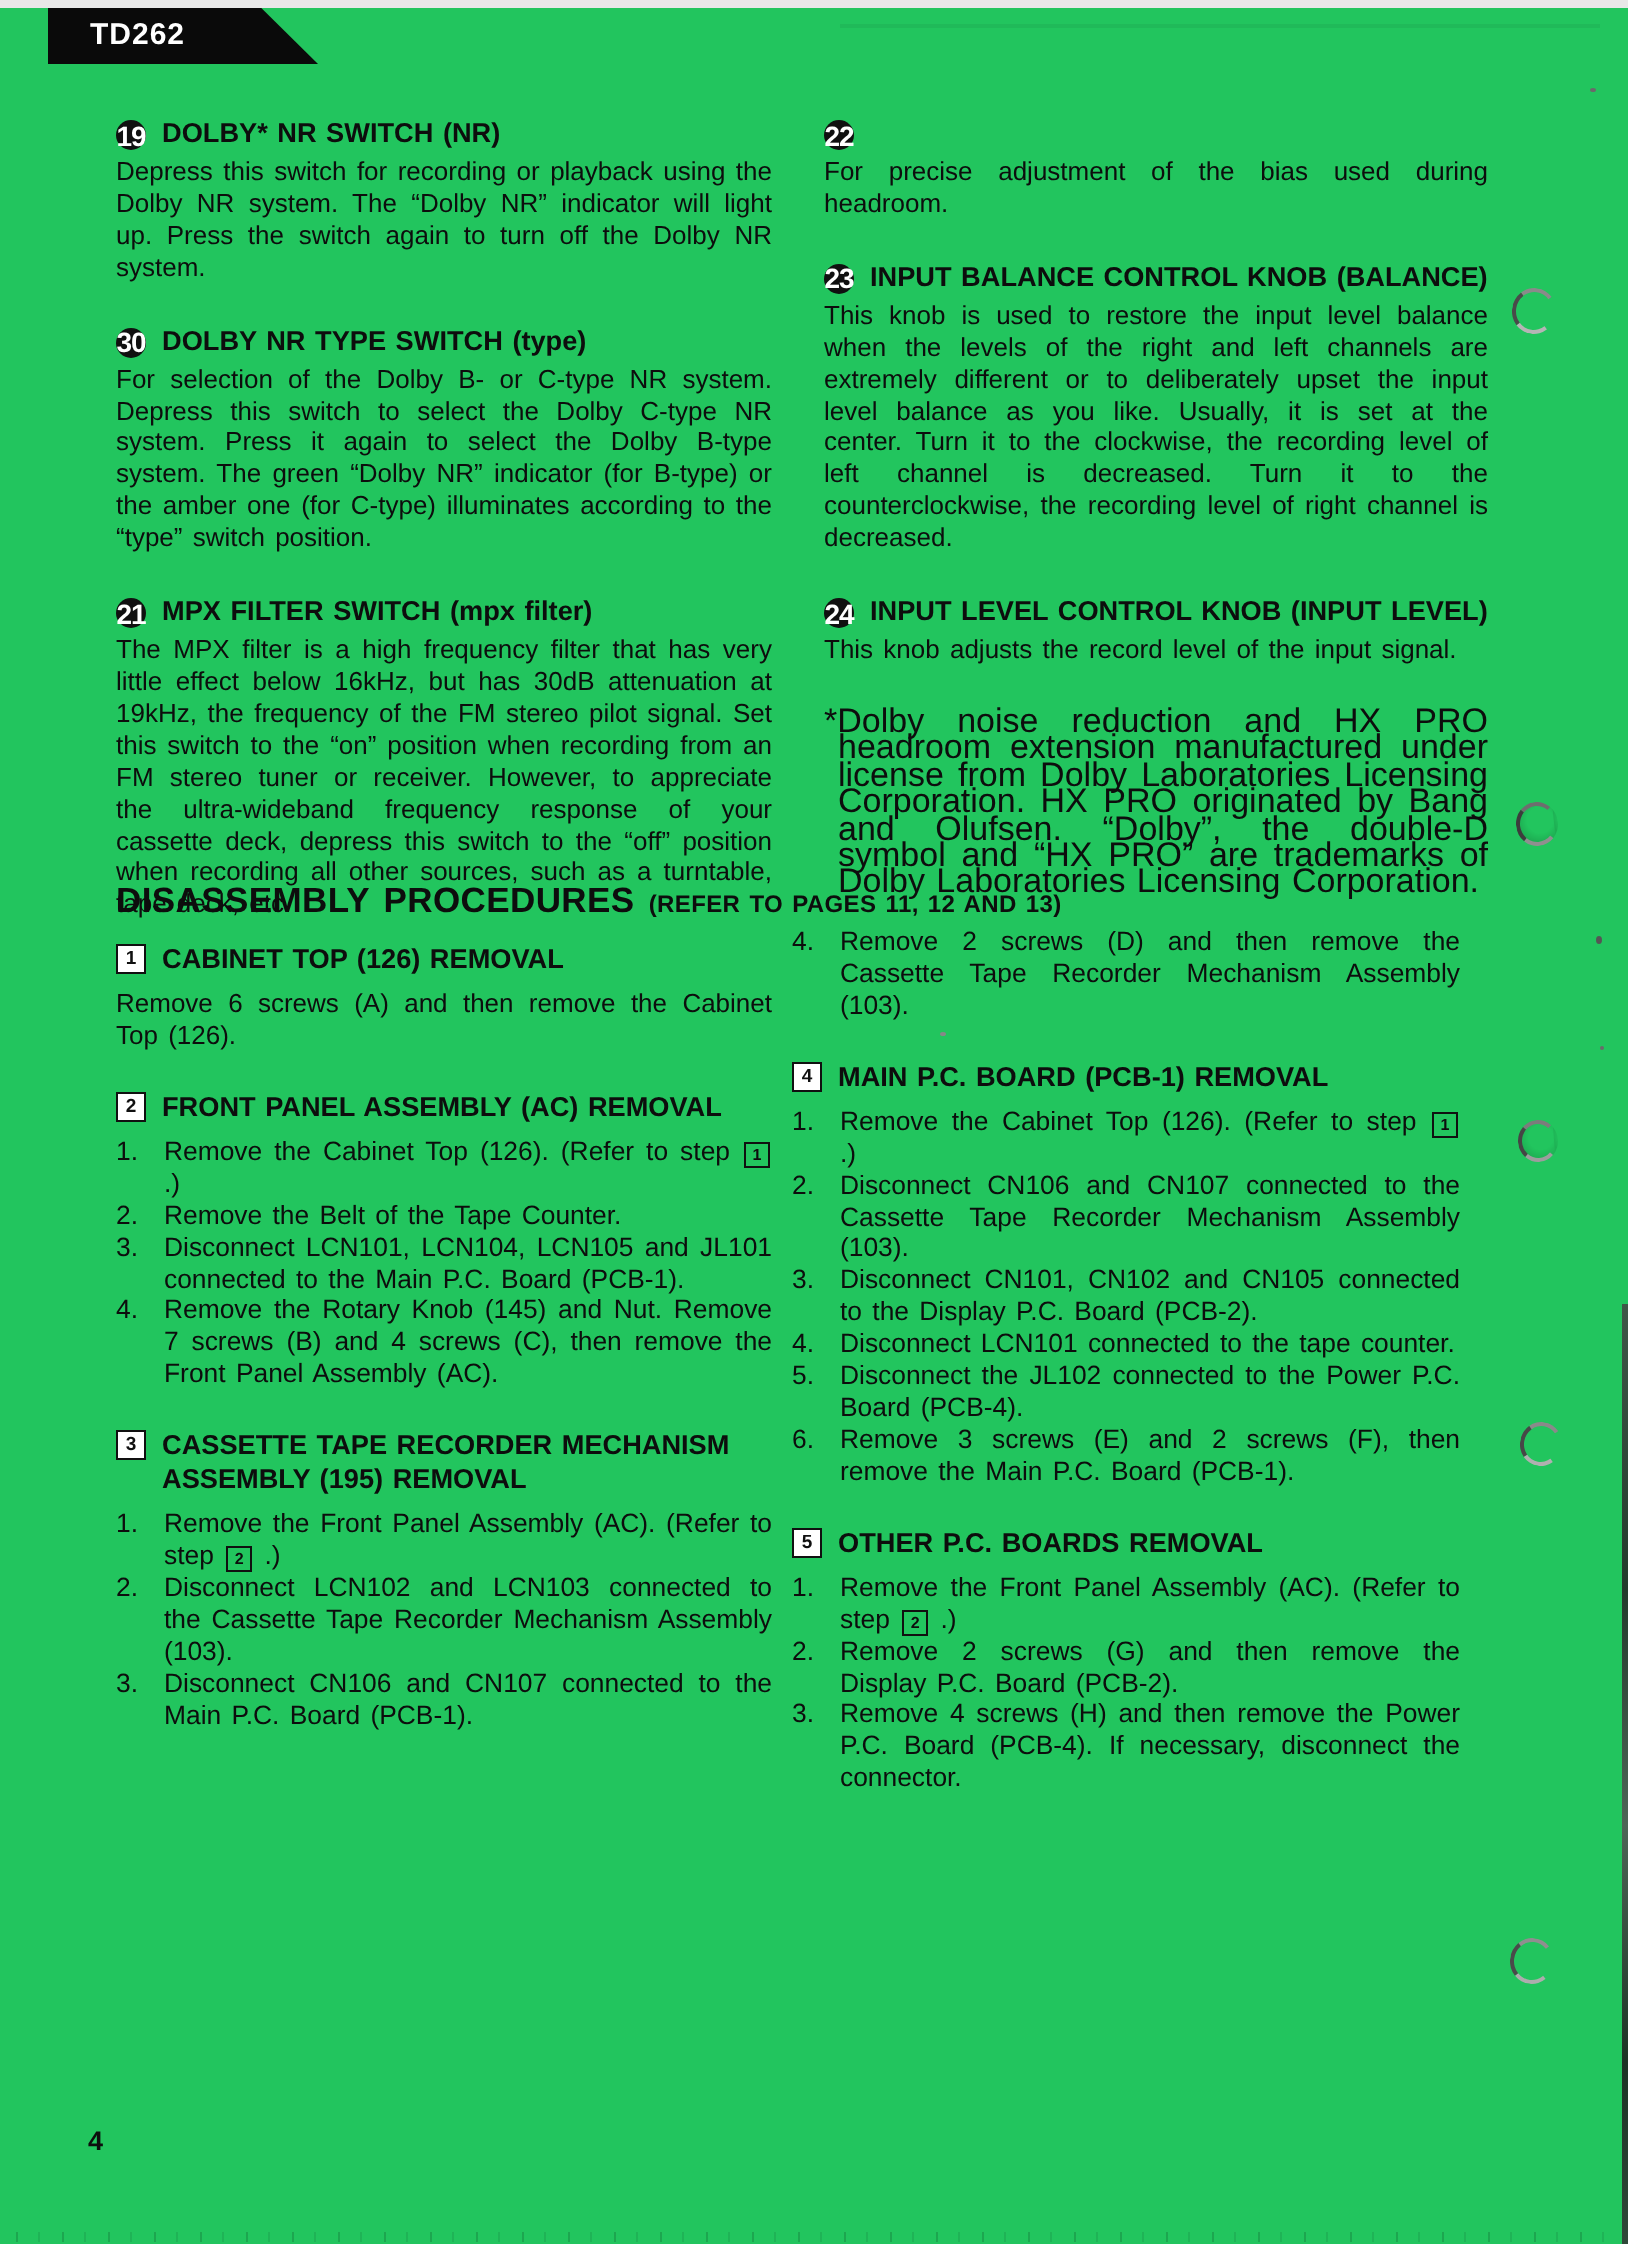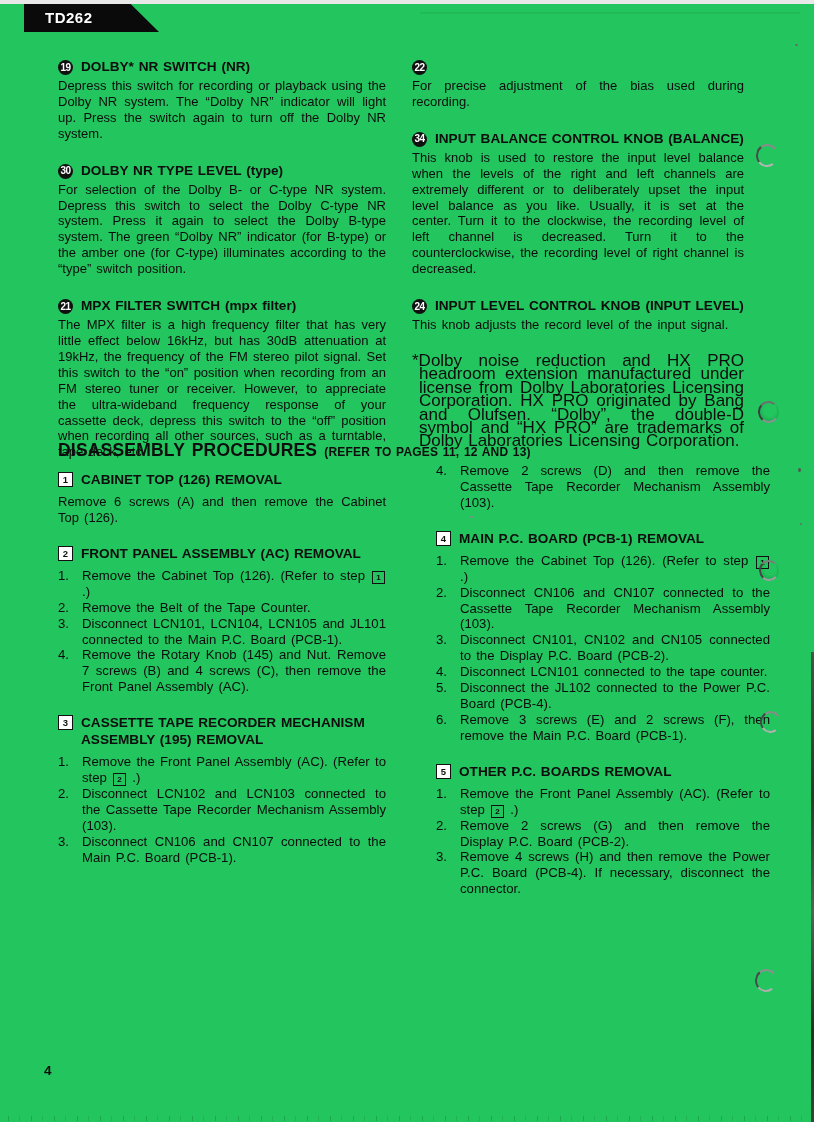--- a/index.html
+++ b/index.html
@@ -19,32 +19,32 @@
   
   .body{font-size:13px;line-height:15.9px;text-align:justify;margin:0;word-spacing:1.5px;}
   
   .col{position:absolute;}
   #controls-left{left:58px;top:55px;width:328px;}
   #controls-right{left:412px;top:55px;width:332px;}
   .ctl{margin-bottom:21px;}
   .ctl-h{display:flex;align-items:flex-start;margin:0 0 3px 0;font-size:13.6px;font-weight:bold;line-height:16px;word-spacing:1px;}
   .circ{
     width:15px;height:15px;border-radius:50%;background:#101010;color:#fff;
-    font-size:10px;font-weight:bold;display:flex;align-items:center;justify-content:center;
+    font-size:14px;font-weight:bold;display:flex;align-items:center;justify-content:center;
     margin-right:8px;flex:none;margin-top:1px;letter-spacing:-.5px;
   }
   .footnote{
     margin-top:15px;font-size:17px;line-height:13.4px;text-align:justify;
     padding-left:7px;text-indent:-7px;word-spacing:1px;
   }
   
   #dis-title{position:absolute;left:58px;top:436px;margin:0;font-size:17.5px;font-weight:bold;letter-spacing:.2px;word-spacing:2px;}
   #dis-title .ref{font-size:12px;word-spacing:1px;}
   #dis-left{left:58px;top:467px;width:328px;}
-  #dis-right{left:436px;top:459px;width:334px;}
+  #dis-right{left:396px;top:459px;width:334px;}
   .dis{margin-bottom:19px;}
   .dis-h{display:flex;align-items:flex-start;margin:0 0 6px 0;font-size:13.6px;font-weight:bold;line-height:17px;word-spacing:1px;hyphens:manual;}
   .sqr{
     width:13px;height:13px;border:1.4px solid #101010;background:#fff;color:#101010;
     font-size:9.5px;font-weight:bold;display:flex;align-items:center;justify-content:center;
     margin-right:8px;flex:none;margin-top:1px;
   }
   .dis-title{flex:1;}
   ol.steps{list-style:none;margin:0;padding:0;counter-reset:step;}
   ol.steps li{position:relative;padding-left:24px;font-size:13.2px;line-height:15.9px;text-align:justify;word-spacing:1.5px;}
@@ -94,46 +94,46 @@
     <h3 class="ctl-h">
       <span class="circ">19</span>
       <span class="ctl-title">DOLBY* NR SWITCH (NR)</span>
     </h3>
     <p class="body ctl-body">Depress this switch for recording or playback using the Dolby NR system. The “Dolby NR” indicator will light up. Press the switch again to turn off the Dolby NR system.</p>
   </section>
 
   <section class="ctl">
     <h3 class="ctl-h">
       <span class="circ">30</span>
-      <span class="ctl-title">DOLBY NR TYPE LEVEL (type)</span>
+      <span class="ctl-title">DOLBY NR TYPE SWITCH (type)</span>
     </h3>
     <p class="body ctl-body">For selection of the Dolby B- or C-type NR system. Depress this switch to select the Dolby C-type NR system. Press it again to select the Dolby B-type system. The green “Dolby NR” indicator (for B-type) or the amber one (for C-type) illuminates according to the “type” switch position.</p>
   </section>
 
   <section class="ctl">
     <h3 class="ctl-h">
       <span class="circ">21</span>
       <span class="ctl-title">MPX FILTER SWITCH (mpx filter)</span>
     </h3>
     <p class="body ctl-body">The MPX filter is a high frequency filter that has very little effect below 16kHz, but has 30dB attenuation at 19kHz, the frequency of the FM stereo pilot signal. Set this switch to the “on” position when recording from an FM stereo tuner or receiver. However, to appreciate the ultra-wideband frequency response of your cassette deck, depress this switch to the “off” position when recording all other sources, such as a turntable, tape deck, etc.</p>
   </section>
 </div>
 
   <div class="col" id="controls-right">
     <div>
   <section class="ctl">
     <h3 class="ctl-h">
       <span class="circ">22</span>
     </h3>
-    <p class="body ctl-body">For precise adjustment of the bias used during recording.</p>
-  </section>
-
-  <section class="ctl">
-    <h3 class="ctl-h">
-      <span class="circ">34</span>
+    <p class="body ctl-body">For precise adjustment of the bias used during headroom.</p>
+  </section>
+
+  <section class="ctl">
+    <h3 class="ctl-h">
+      <span class="circ">23</span>
       <span class="ctl-title">INPUT BALANCE CONTROL KNOB (BALANCE)</span>
     </h3>
     <p class="body ctl-body">This knob is used to restore the input level balance when the levels of the right and left channels are extremely different or to deliberately upset the input level balance as you like. Usually, it is set at the center. Turn it to the clockwise, the recording level of left channel is decreased. Turn it to the counterclockwise, the recording level of right channel is decreased.</p>
   </section>
 
   <section class="ctl">
     <h3 class="ctl-h">
       <span class="circ">24</span>
       <span class="ctl-title">INPUT LEVEL CONTROL KNOB (INPUT LEVEL)</span>
     </h3>

